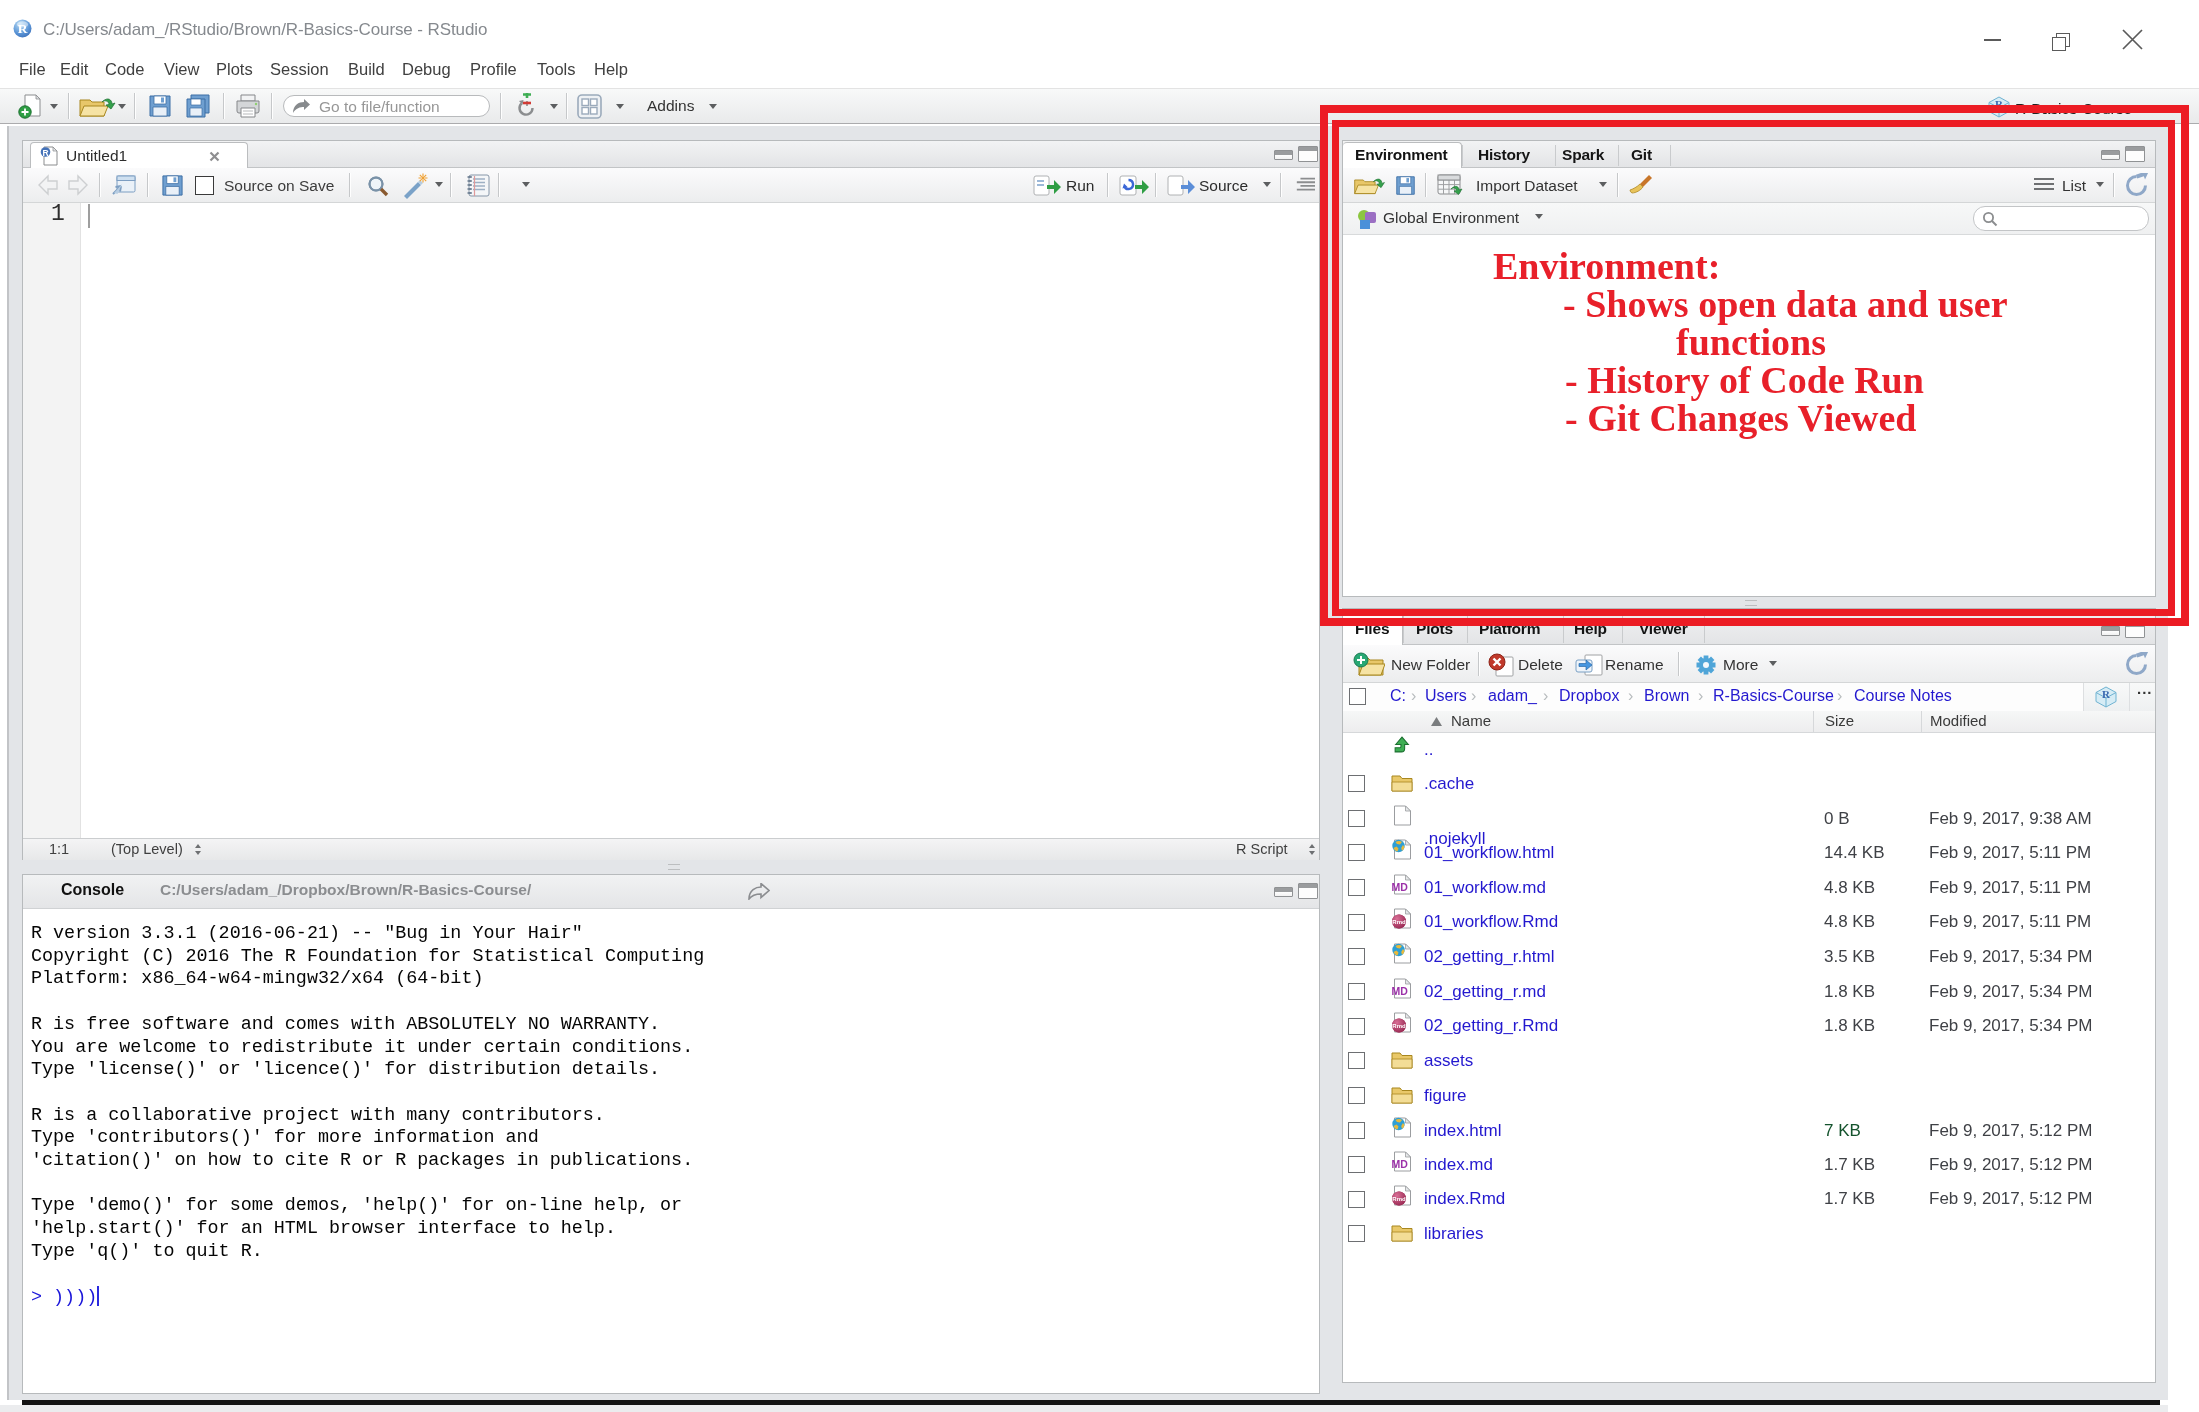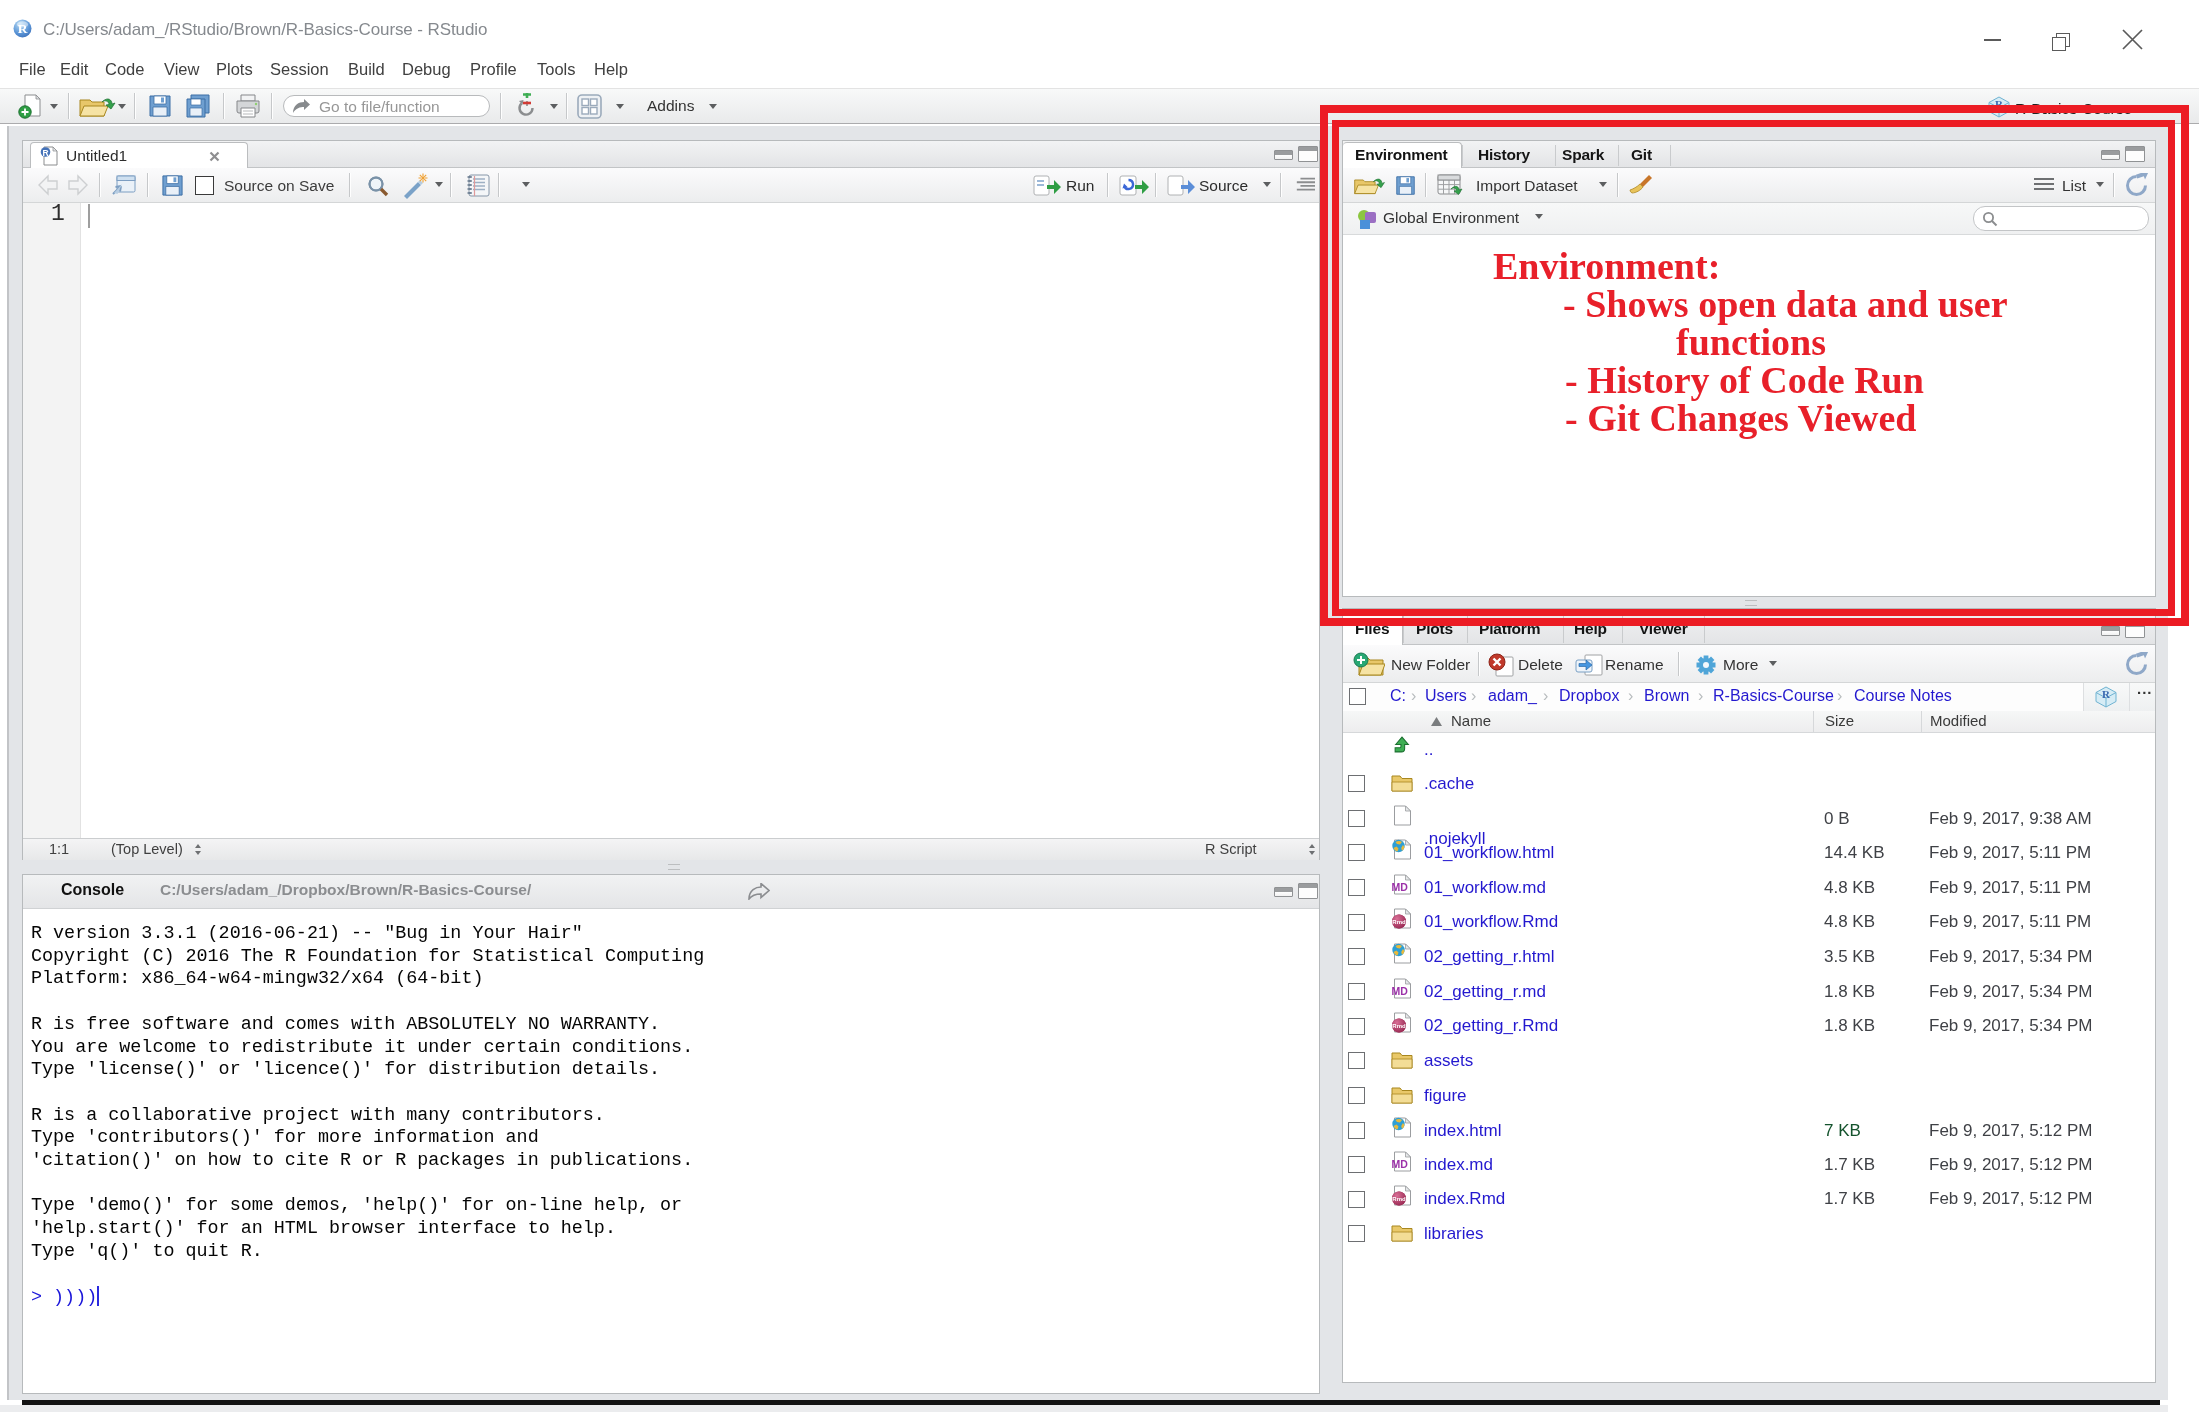--- a/index.html
+++ b/index.html
@@ -220,21 +220,21 @@
  </div>
  <div class="abs" style="left:0;top:62px;width:1296px;height:635px;background:#fff;">
   <div class="abs" style="left:0;top:0;width:57px;height:635px;background:#f3f3f3;border-right:1px solid #e2e2e2;"></div>
   <div class="abs mono" style="left:28px;top:0px;font-size:23px;line-height:23px;color:#2e2e2e;">1</div>
   <div class="abs" style="left:65px;top:1px;width:2px;height:24px;background:#9e9e9e;"></div>
  </div>
  <div class="abs" style="left:0;top:697px;width:1296px;height:21px;background:linear-gradient(#f4f4f5,#e7e8e9);border-top:1px solid #cbcdcf;font-size:14.5px;color:#3f3f3f;">
   <span class="abs" style="left:26px;top:2px;">1:1</span>
   <span class="abs" style="left:88px;top:2px;">(Top Level)</span>
   <span class="udg" style="left:172px;top:5px;"></span>
-  <span class="abs" style="left:1182px;top:2px;text-align:center;">R Script</span>
+  <span class="abs" style="left:1213px;top:2px;text-align:center;">R Script</span>
   <span class="udg" style="left:1286px;top:5px;"></span>
  </div>
 </div>
 <div class="grip" style="left:668px;top:864px;"></div>
 
 <div class="pane" style="left:22px;top:874px;width:1298px;height:520px;">
  <div class="abs" style="left:0;top:0;width:1296px;height:33px;background:linear-gradient(#f1f2f3,#e4e5e7);border-bottom:1px solid #d0d2d4;">
   <span class="abs" style="left:38px;top:6px;font-size:16px;font-weight:bold;color:#111;">Console</span>
   <span class="abs" style="left:137px;top:6px;font-size:15.5px;font-weight:bold;color:#8b8d90;">C:/Users/adam_/Dropbox/Brown/R-Basics-Course/</span>
   <svg class="abs" style="left:725px;top:8px" width="22" height="17" viewBox="0 0 22 17">

